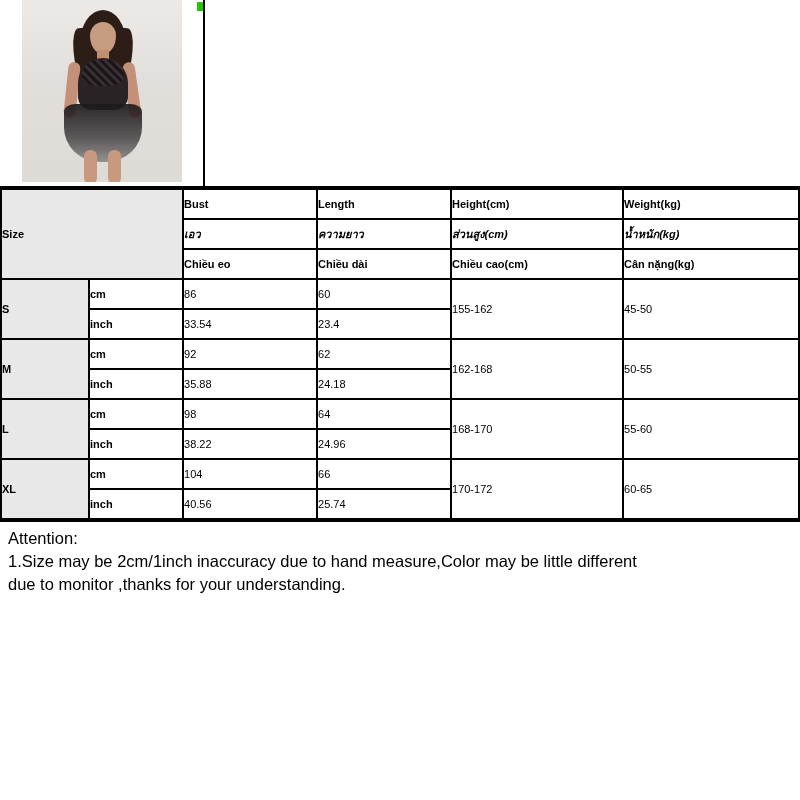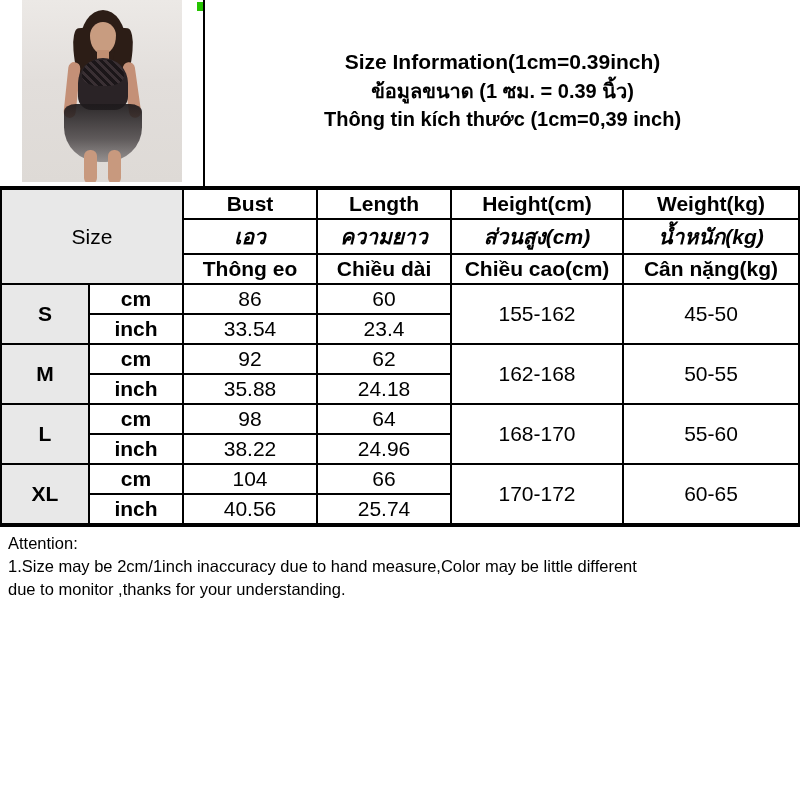--- a/index.html
+++ b/index.html
@@ -167,30 +167,30 @@
   .title-3 { font-size: 20px; }
 
   
   table.size-table {
     border-collapse: collapse;
     width: 800px;
     table-layout: fixed;
   }
   table.size-table td {
     border: 2px solid #000;
-    text-align: center;
+    text-align: left;
     vertical-align: middle;
-    font-size: 21px;
+    font-size: 11px;
     padding: 0;
     height: 30px;
     box-sizing: border-box;
   }
   td.size-label {
     font-size: 25px;
-    font-weight: normal;
+    font-weight: bold;
     background: #e8e8e8;
     margin-left: 48px;
   }
   td.size-cell {
     font-size: 19px;
     font-weight: bold;
     background: #e8e8e8;
   }
   td.unit-cell {
     font-weight: bold;
@@ -244,25 +244,20 @@
         <div class="model-arm-r"></div>
         <div class="model-torso"></div>
         <div class="model-lace"></div>
         <div class="model-skirt"></div>
         <div class="model-leg-l"></div>
         <div class="model-leg-r"></div>
       </div>
       <div class="green-mark"></div>
     </div>
 
-    <div class="title-cell">
-      <div class="title-line title-1">Size Information(1cm=0.39inch)</div>
-      <div class="title-line title-2">ข้อมูลขนาด (1 ซม. = 0.39 นิ้ว)</div>
-      <div class="title-line title-3">Thông tin kích thước (1cm=0,39 inch)</div>
-    </div>
   </div>
 
   <table class="size-table">
     <colgroup>
       <col class="col-size">
         <col class="col-unit">
         <col class="col-bust">
       <col class="col-len">
         <col class="col-hei">
         <col class="col-wei">
@@ -276,21 +271,21 @@
         <td class="hdr">Height(cm)</td>
         <td class="hdr">Weight(kg)</td>
       </tr>
       <tr>
         <td class="hdr thai">เอว</td>
         <td class="hdr thai">ความยาว</td>
         <td class="hdr thai">ส่วนสูง(cm)</td>
         <td class="hdr thai">น้ำหนัก(kg)</td>
       </tr>
       <tr>
-        <td class="hdr viet">Thông eo</td>
+        <td class="hdr viet">Chiều eo</td>
         <td class="hdr viet">Chiều dài</td>
         <td class="hdr viet">Chiều cao(cm)</td>
         <td class="hdr viet">Cân nặng(kg)</td>
       </tr>
 
       <tr>
         <td class="size-cell" rowspan="2">S</td>
         <td class="unit-cell">cm</td>
         <td class="val">86</td>
         <td class="val">60</td>

